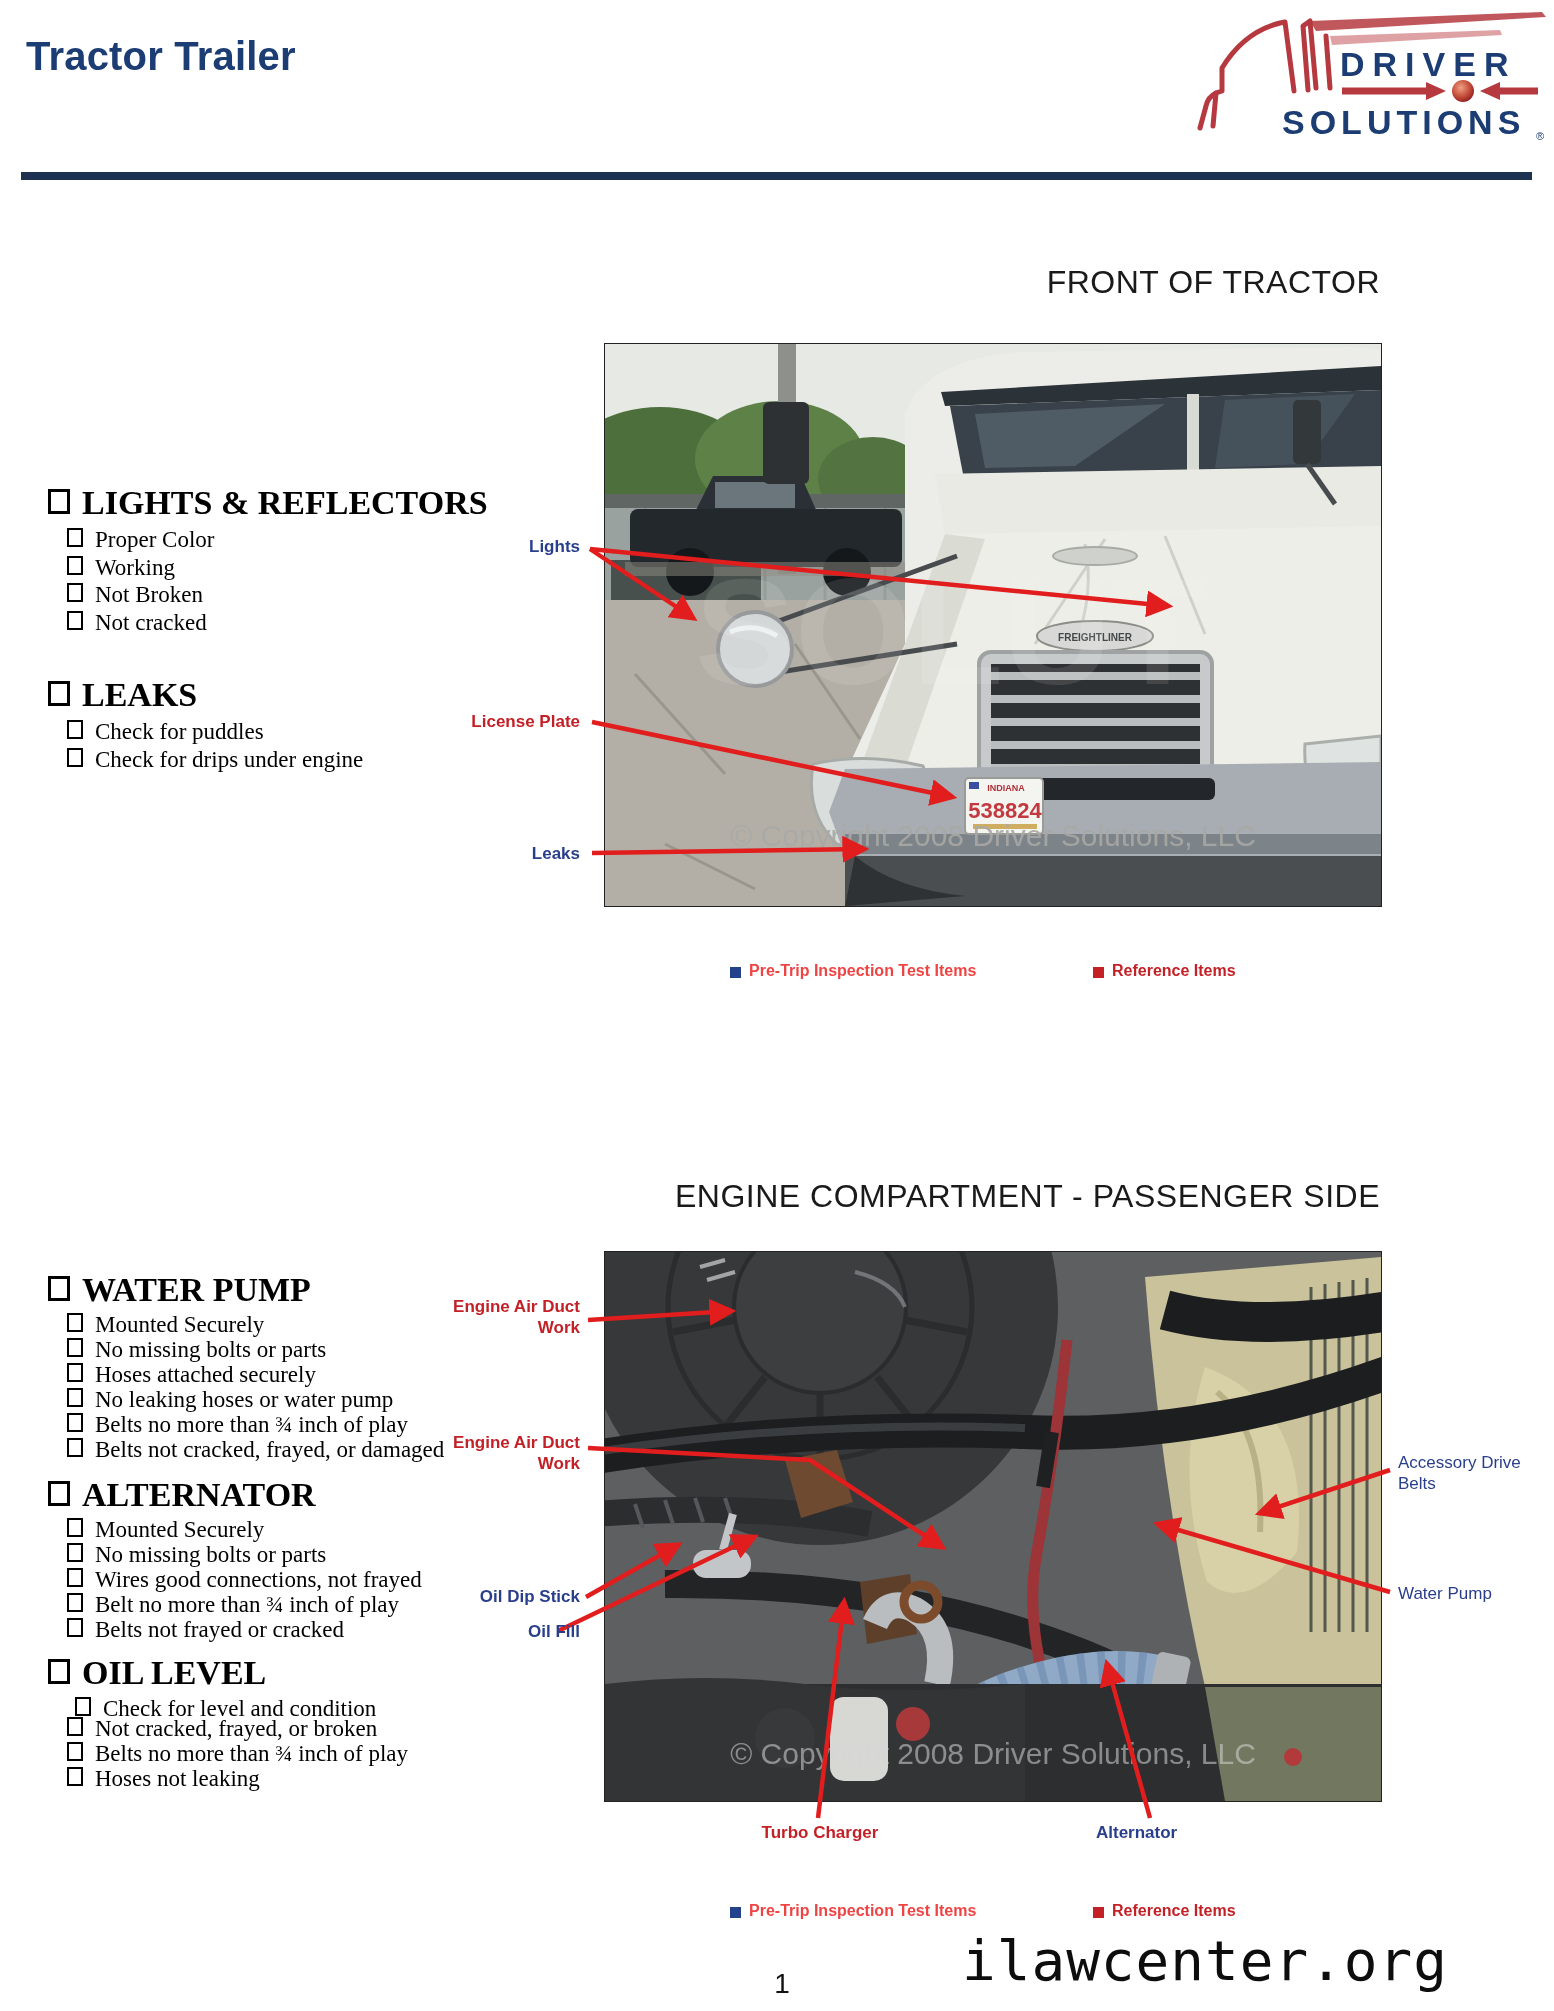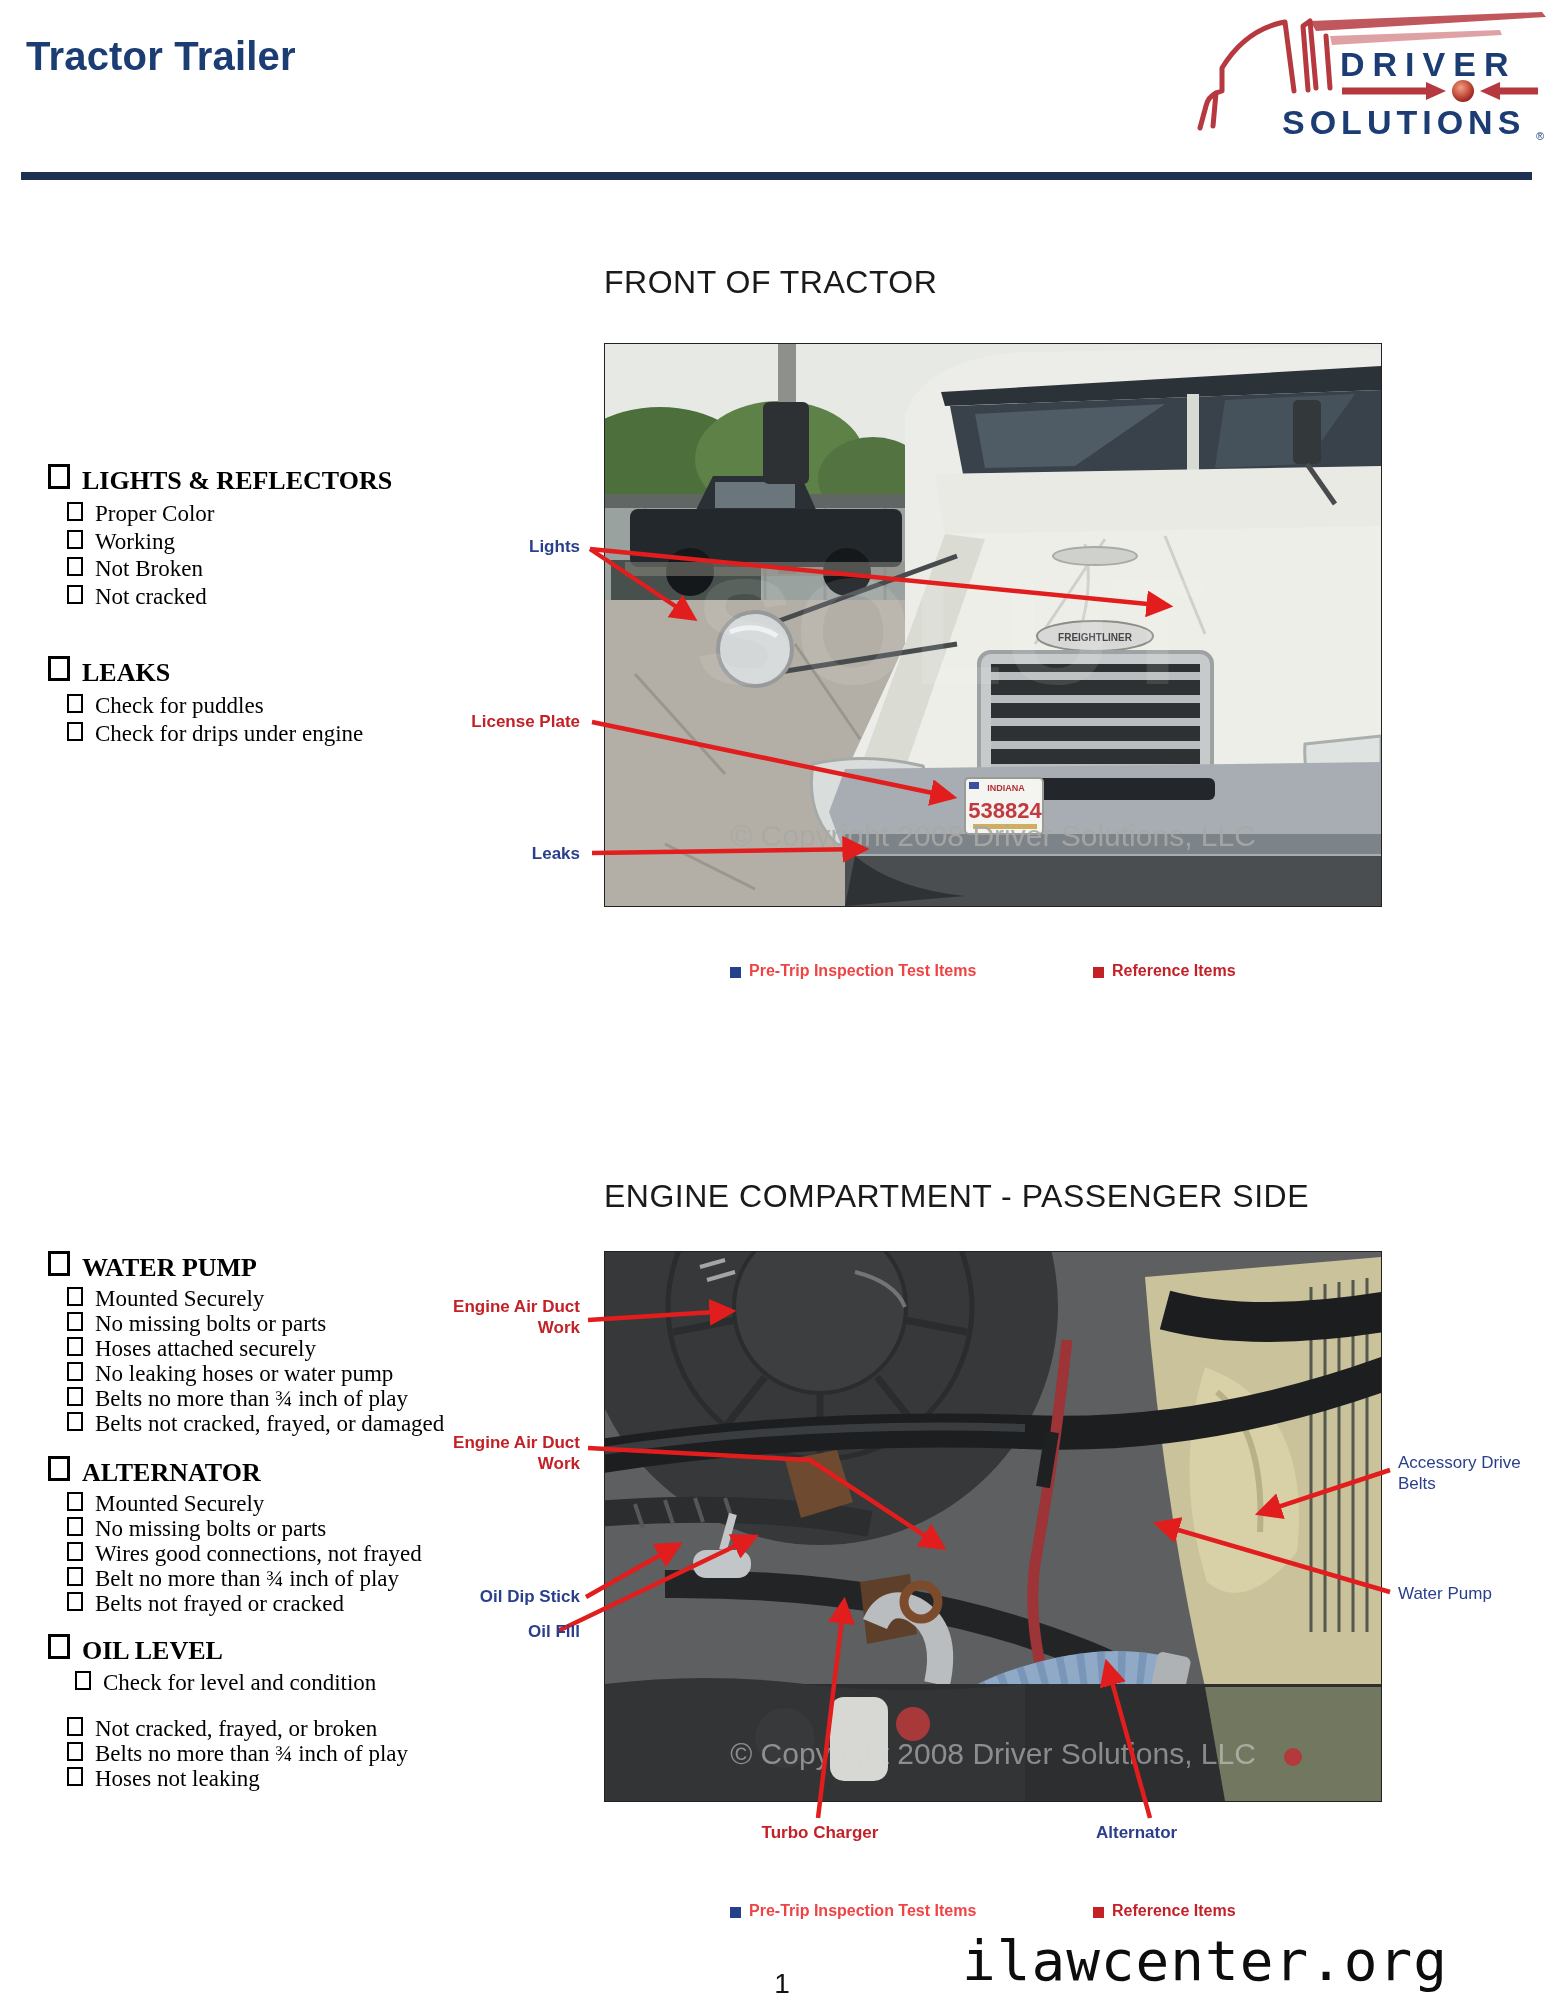--- a/index.html
+++ b/index.html
@@ -13,32 +13,32 @@
   
   .doc-title {
     left:26px; top:34px; font-size:40px; font-weight:bold;
     color:#1c3c74; line-height:45px; letter-spacing:0.2px;
   }
   .rule { left:21px; top:172px; width:1511px; height:8px; background:#1d3150; }
   .logo-box { left:1190px; top:6px; width:358px; height:142px; }
 
   
   .section-title {
-    left:604px; width:776px; text-align:left;
+    left:604px; width:776px; text-align:right;
     font-size:32px; color:#1a1a1a; font-weight:400; letter-spacing:0.5px;
   }
 
   
   .photo { border:1px solid #222; background:#a21caf; overflow:hidden; z-index:10; }
   #photo1 { left:604px; top:343px; width:776px; height:562px; }
   #photo2 { left:604px; top:1251px; width:776px; height:549px; }
 
   
   .chk-group { left:48px; color:#000; font-family:"Liberation Serif", serif; z-index:20; }
-  .chk-head { font-size:26px; font-weight:bold; white-space:nowrap; }
+  .chk-head { font-size:34px; font-weight:bold; white-space:nowrap;margin-top:20px; }
   .chk-head.wrap { white-space:normal; width:380px; line-height:31px; }
   .chk-items { margin-left:19px; font-size:23px; }
   .chk-item { white-space:nowrap; }
   .lh27 .chk-item { line-height:27.5px; }
   .lh25 .chk-item { line-height:25px; }
   .box {
     display:inline-block; width:12px; height:15px;
     border:2.5px solid #000; margin-right:12px; background:#fff;
   }
   .box.big { width:16px; height:19px; border-width:3px; margin-right:12px; }

